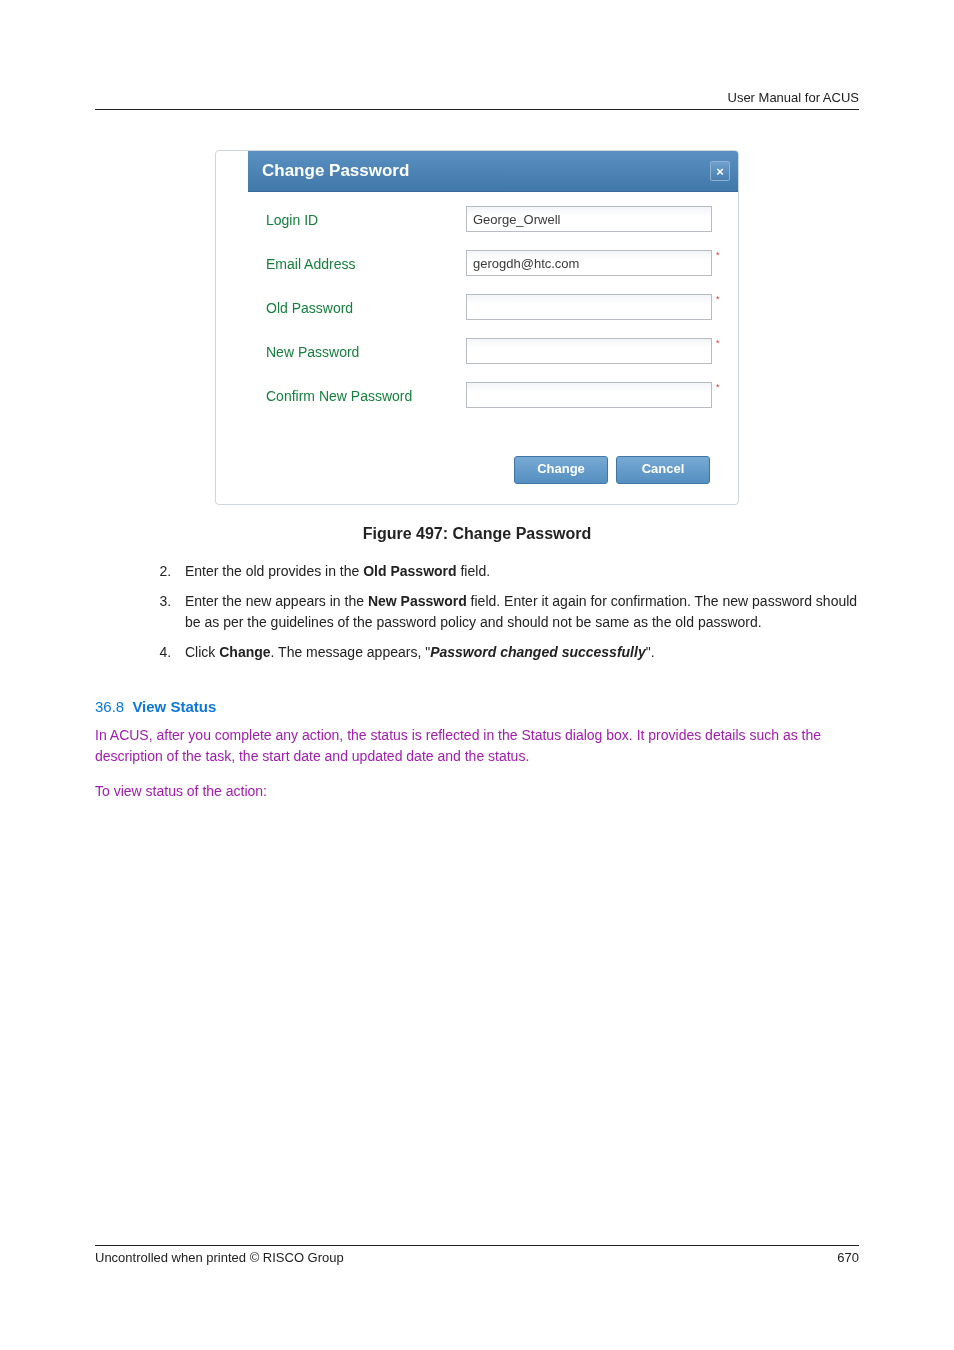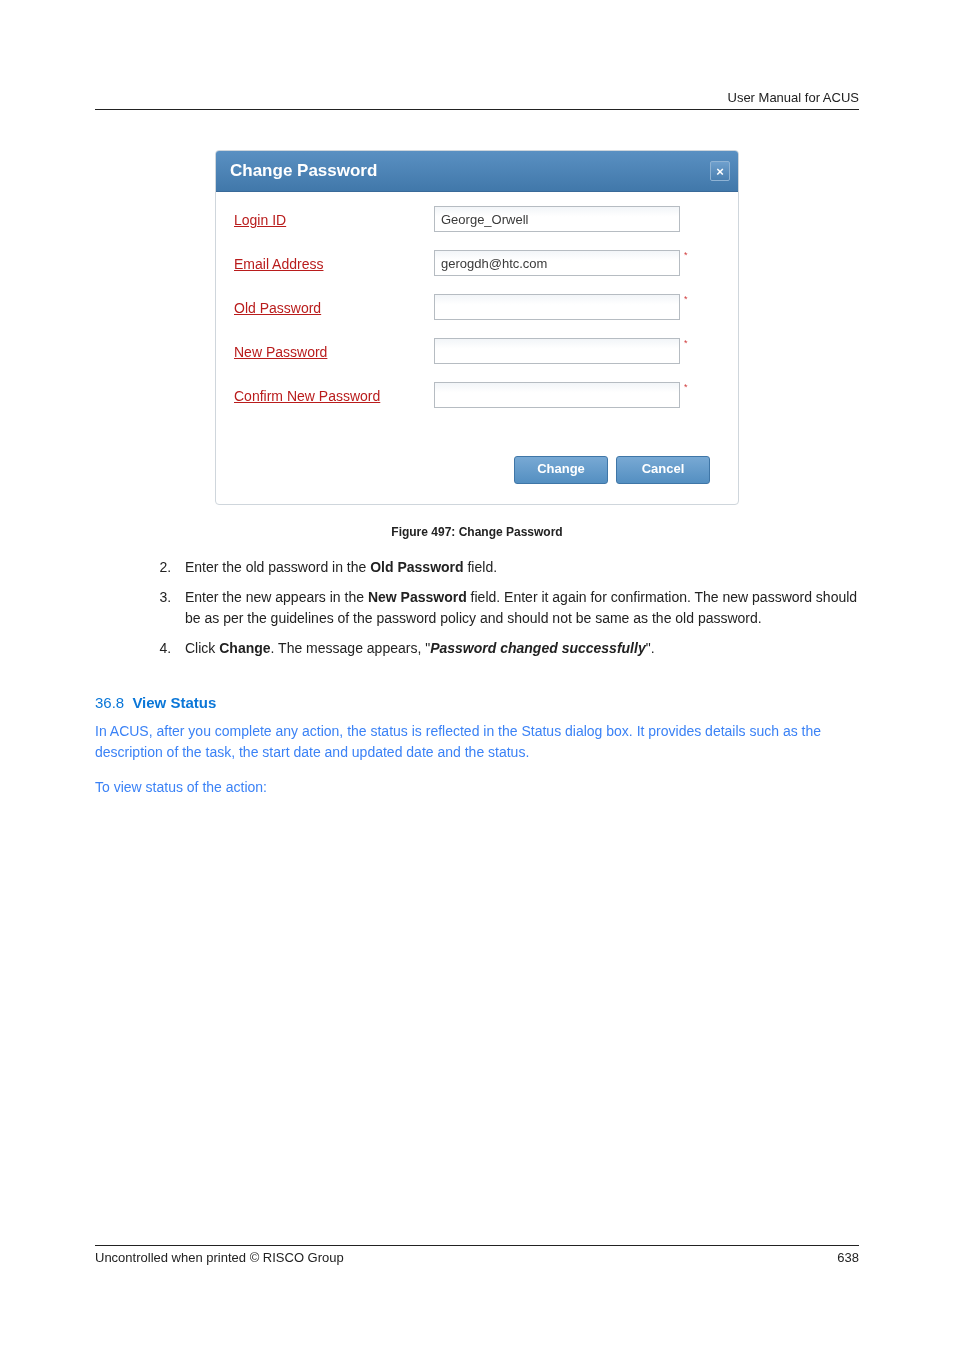--- a/index.html
+++ b/index.html
@@ -31,20 +31,21 @@
   }
   .figure-wrap {
     width: 524px;
     margin: 0 auto 20px auto;
   }
   .dialog {
     border: 1px solid #cfd6dc;
     background: #ffffff;
     border-radius: 4px;
     overflow: hidden;
+    padding-left: 32px;
   }
   .dialog-header {
     display: flex;
     align-items: center;
     justify-content: space-between;
     background: linear-gradient(#5a90c2, #4178aa);
     color: #ffffff;
     font-size: 17px;
     font-weight: bold;
     padding: 10px 8px 10px 14px;
@@ -67,24 +68,23 @@
   .dialog-body {
     padding: 14px 18px 20px 18px;
   }
   .form-row {
     display: flex;
     align-items: flex-start;
     margin-bottom: 18px;
   }
   .form-label {
     width: 200px;
-    color: #b91c1c;
+    color: #15803d;
     font-size: 14px;
     padding-top: 6px;
-    text-decoration: underline;
   }
   .field-wrap {
     display: flex;
     align-items: flex-start;
   }
   .text-input {
     width: 246px;
     height: 26px;
     box-sizing: border-box;
     padding: 3px 6px;
@@ -118,21 +118,21 @@
     color: #ffffff;
     font-size: 13px;
     font-weight: bold;
     text-align: center;
     line-height: 24px;
     cursor: pointer;
   }
   .figure-caption {
     text-align: center;
     font-weight: bold;
-    font-size: 12px;
+    font-size: 16px;
     color: #222;
     margin: 16px 0 18px 0;
   }
   .ol-list {
     list-style: decimal;
     padding-left: 80px;
     margin: 0 0 20px 0;
   }
   .ol-list li {
     padding-left: 10px;
@@ -144,21 +144,21 @@
   .section-title {
     font-weight: bold;
     font-size: 15px;
     margin: 36px 0 10px 0;
   }
   .section-num { color: #0b77d8; font-weight: normal; margin-right: 4px; }
   .section-name { color: #0b77d8; font-weight: bold; }
   .para {
     font-size: 14px;
     line-height: 1.5;
-    color: #3b82f6;
+    color: #a21caf;
     margin: 0 0 14px 0;
   }
   .footer {
     position: absolute;
     left: 95px;
     right: 95px;
     bottom: 85px;
   }
   .footer-rule {
     border: 0;
@@ -233,35 +233,35 @@
           <div class="dlg-button">Cancel</div>
         </div>
 
       </div>
     </div>
   </div>
 
   <div class="figure-caption">Figure 497: Change Password</div>
 
   <ol class="ol-list" id="steps-first" start="2">
-      <li><span>Enter the old password in the </span><b>Old Password</b><span> field.</span></li>
+      <li><span>Enter the old provides in the </span><b>Old Password</b><span> field.</span></li>
       <li><span>Enter the new appears in the </span><b>New Password</b><span> field. Enter it again for confirmation. The new password should be as per the guidelines of the password policy and should not be same as the old password.</span></li>
       <li><span>Click </span><b>Change</b><span>. The message appears, "</span><b style="font-style: italic;">Password changed successfully</b><span>".</span></li>
     </ol>
 
   <div class="section-title">
     <span class="section-num">36.8</span>
     <span class="section-name">View Status</span>
   </div>
 
   <p class="para">In ACUS, after you complete any action, the status is reflected in the Status dialog box. It provides details such as the description of the task, the start date and updated date and the status.</p>
   <p class="para">To view status of the action:</p>
 
 
   <div class="footer">
     <hr class="footer-rule">
     <div class="footer-row">
       <span>Uncontrolled when printed © RISCO Group</span>
-      <span>638</span>
+      <span>670</span>
     </div>
   </div>
 
 </div>
 
 </body></html>

